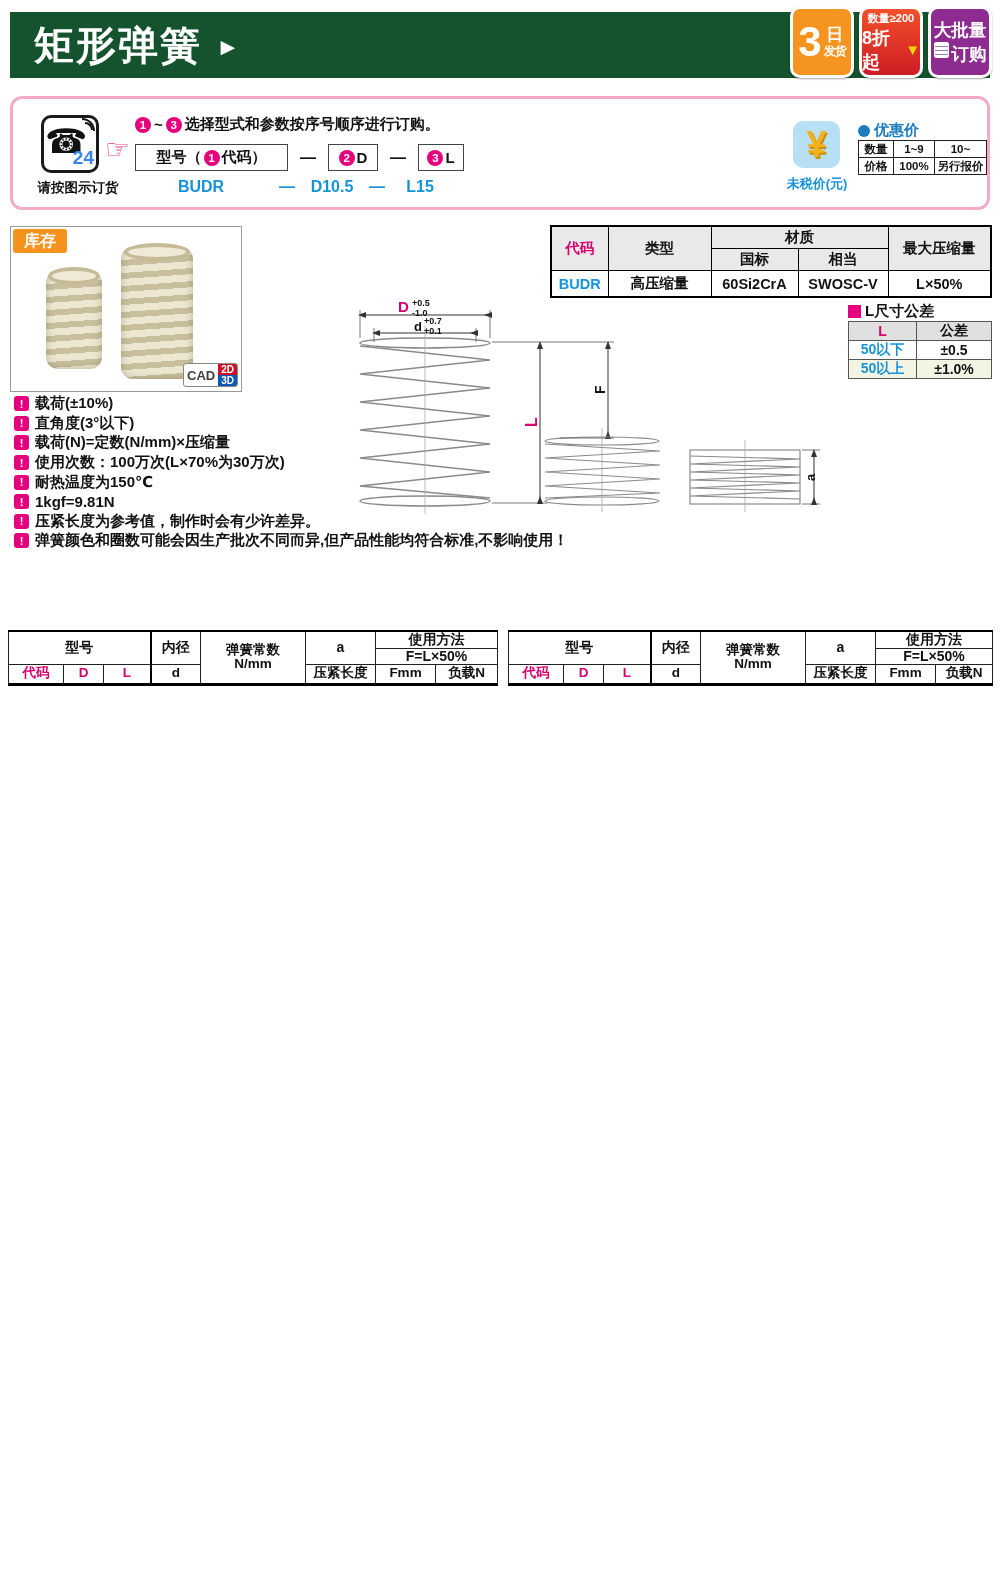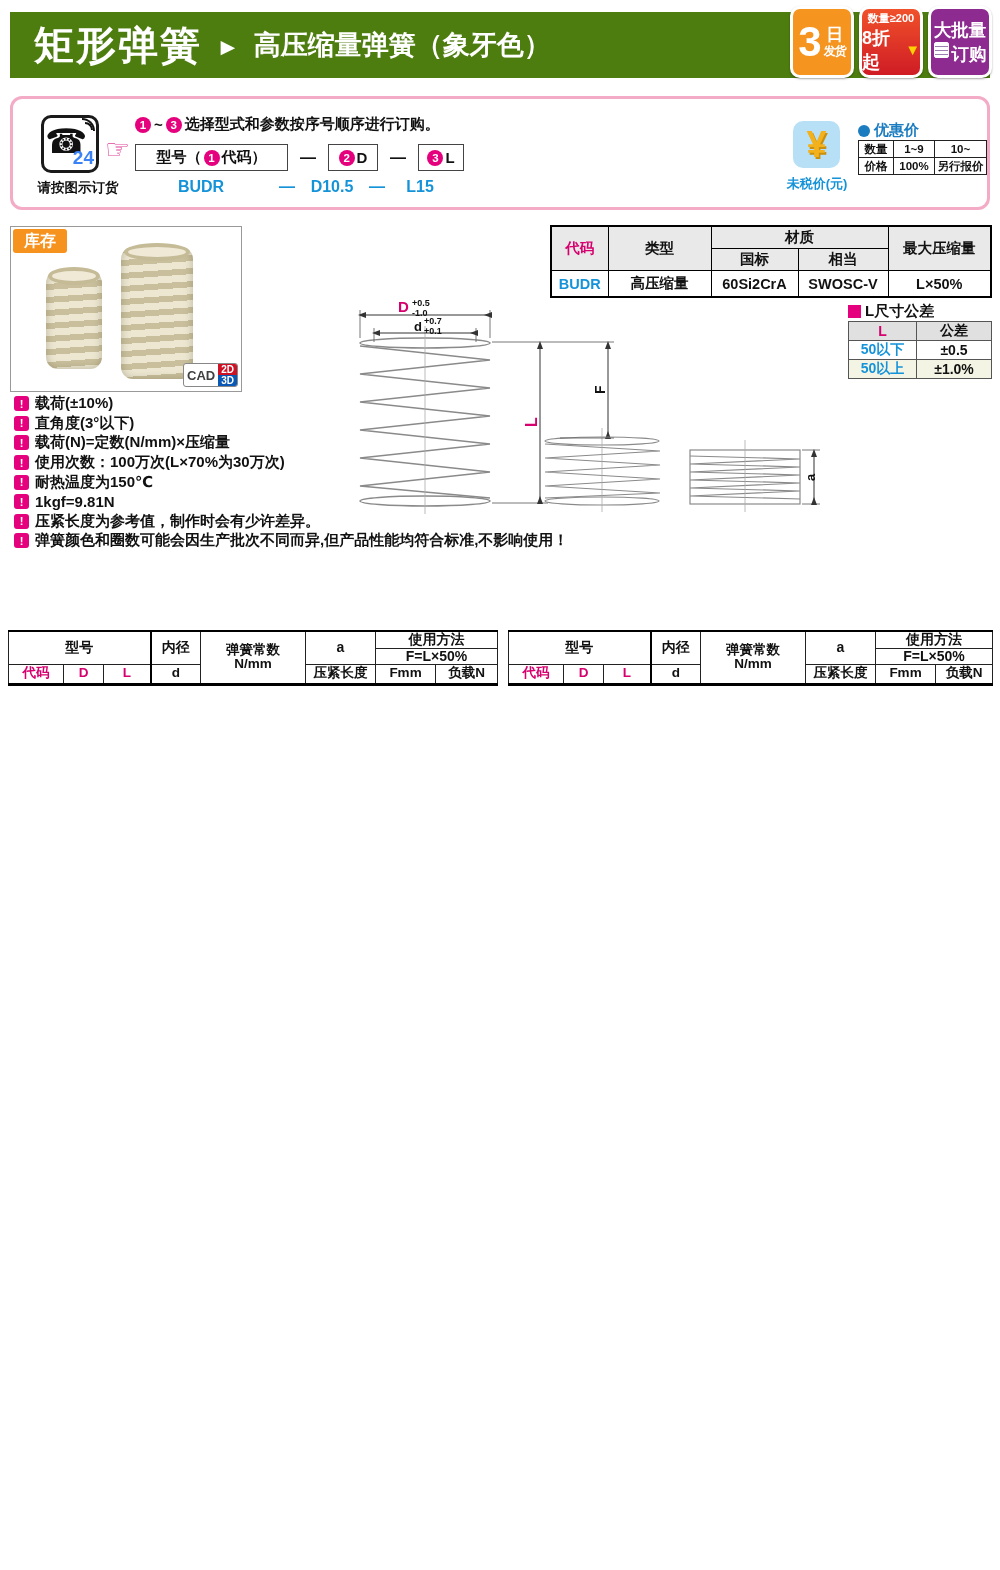--- a/index.html
+++ b/index.html
@@ -1,19 +1,19 @@
 <!DOCTYPE html>
 <html><head>
 <meta charset="utf-8">
 <style>
   html,body{margin:0;padding:0;}
   body{width:1000px;height:1570px;position:relative;background:#fff;
        font-family:"Liberation Sans","DejaVu Sans",sans-serif;font-weight:bold;color:#111;}
   
-  #banner{position:absolute;left:10px;top:12px;width:980px;height:66px;background:#4d7c0f;
+  #banner{position:absolute;left:10px;top:12px;width:980px;height:66px;background:#14532d;
           display:flex;align-items:center;padding-left:24px;box-sizing:border-box;gap:14px;}
   #banner .t1{font-size:40px;color:#fff;letter-spacing:2px;}
   #banner .arr{font-size:24px;color:#fff;margin-top:4px;}
   #banner .t2{font-size:27px;color:#fff;}
   #badges{position:absolute;top:6px;right:8px;display:flex;gap:5px;z-index:6;}
   .badge{width:64px;height:72px;border:3px solid #fff;border-radius:10px;box-sizing:border-box;
          display:flex;flex-direction:column;align-items:center;justify-content:center;
          color:#fff;box-shadow:0 1px 2px rgba(0,0,0,.35);}
   .badge.ship{background:#f5941f;flex-direction:row;gap:2px;}
   .badge.ship .big{font-size:42px;line-height:1;}
@@ -103,21 +103,20 @@
   .datatable th.kh{font-size:13.5px;}
   .datatable th.thL,.datatable td.idcol{border-left:2px solid #000;}
   .datatable tbody{background:repeating-linear-gradient(180deg,#fff 0 16.5px,#f0f0dd 16.5px 33px);}
 </style>
 </head>
 <body>
 
 <div id="banner">
   <span class="t1">矩形弹簧</span>
   <span class="arr">►</span>
-  <span class="t2">高压缩量弹簧（象牙色）</span>
 </div>
 <div id="badges">
   <div class="badge ship">
     <span class="big">3</span>
     <span class="col">
       <span class="u">日</span>
       <span class="s">发货</span>
     </span>
   </div>
   <div class="badge disc">

